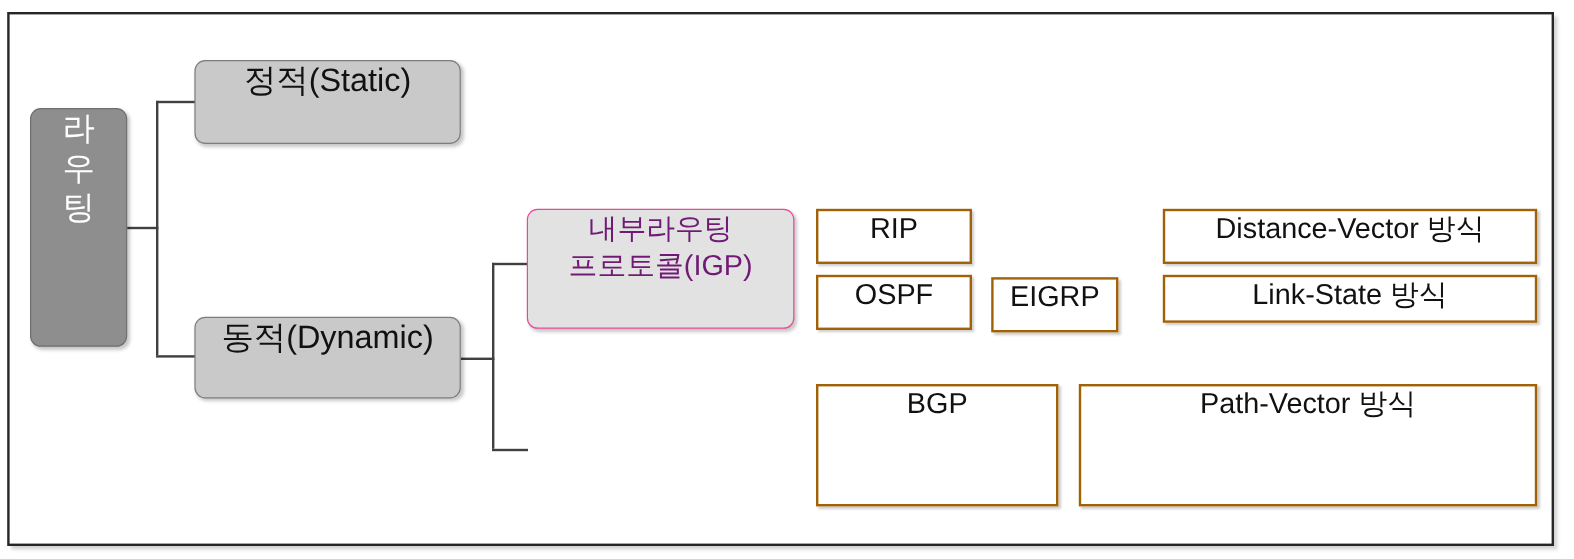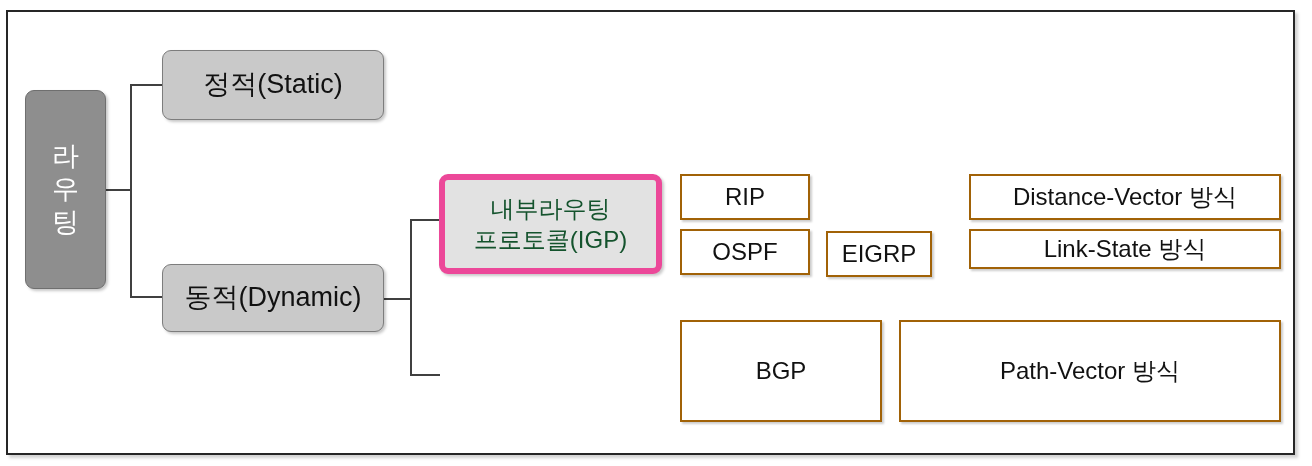--- a/index.html
+++ b/index.html
@@ -36,21 +36,20 @@
     background: #404040;
   }
   .line-h { height: 2px; }
   .line-v { width: 2px; }
 
   
   .node {
     position: absolute;
     box-sizing: border-box;
     display: flex;
-    align-items: center;
     justify-content: center;
     text-align: center;
     line-height: 1.25;
   }
 
   .node-root {
     background: #8e8e8e;
     border: 1px solid #6f6f6f;
     border-radius: 9px;
     color: #ffffff;
@@ -67,23 +66,23 @@
     background: #c9c9c9;
     border: 1px solid #7d7d7d;
     border-radius: 9px;
     color: #111111;
     font-size: 27px;
     box-shadow: 2px 2px 3px rgba(0,0,0,0.22);
   }
 
   .node-level2 {
     background: #e2e2e2;
-    border: 6px solid #ec4899;
+    border: 1px solid #ec4899;
     border-radius: 9px;
-    color: #14532d;
+    color: #701a75;
     font-size: 24px;
     box-shadow: 2px 2px 3px rgba(0,0,0,0.22);
   }
   .node-level2 .two-line { white-space: pre-line; line-height: 1.3; }
 
   .node-plain {
     background: #ffffff;
     border: 2px solid #a16207;
     border-radius: 0;
     color: #111111;

